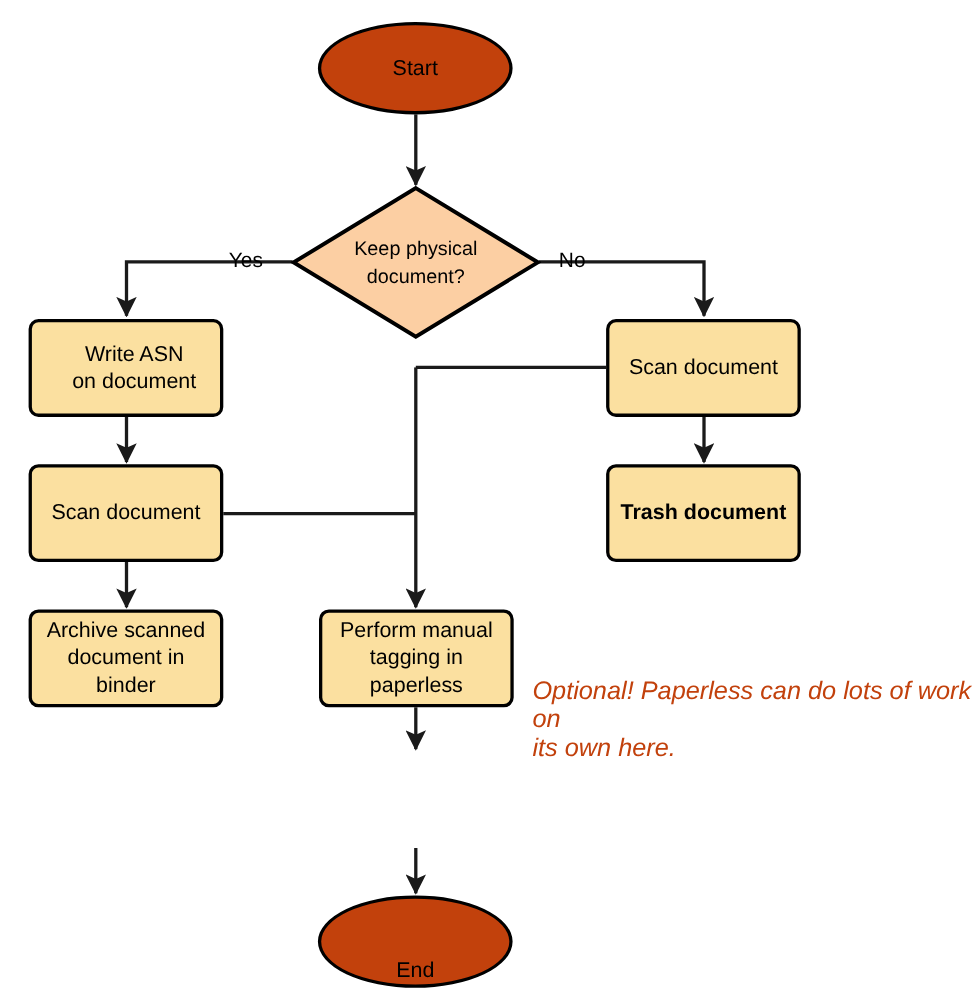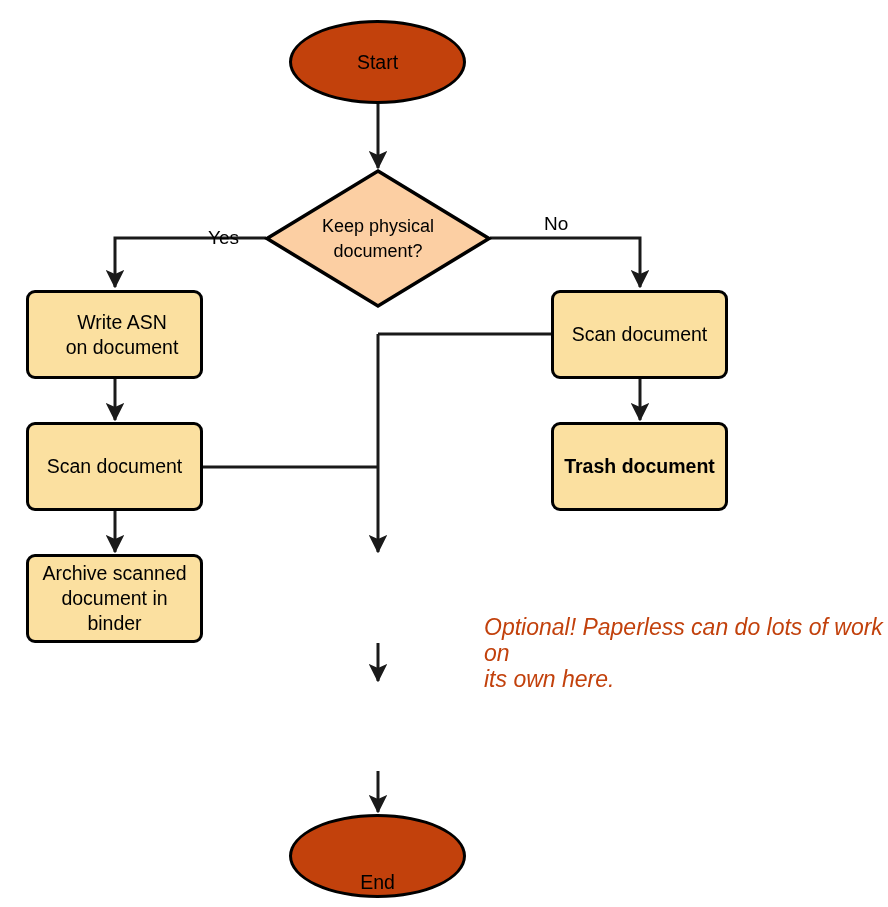--- a/index.html
+++ b/index.html
@@ -139,21 +139,21 @@
       <polygon points="114,3 225,70.5 114,138 3,70.5" fill="#FCCFA3" stroke="#000000" stroke-width="3.6" stroke-linejoin="miter"></polygon>
     </svg>
     <span class="decision-label">Keep physical
 document?</span>
   </div>
 
   <div class="edge-label" style="left:208px; top:211px;margin-top:16px;">
     <span>Yes</span>
   </div>
 
-  <div class="edge-label" style="left:508px; top:213px;margin-left:36px;">
+  <div class="edge-label" style="left:508px; top:227px;">
     <span>No</span>
   </div>
 
   <div class="node process" style="left:26px; top:290px; width:177px; height:89px;padding-left:15px;">
     <span class="node-label">Write ASN
 on document</span>
   </div>
 
   <div class="node process" style="left:26px; top:422px; width:177px; height:89px;">
     <span class="node-label">Scan document</span>
@@ -166,20 +166,25 @@
   </div>
 
   <div class="node process" style="left:551px; top:290px; width:177px; height:89px;">
     <span class="node-label">Scan document</span>
   </div>
 
   <div class="node process" style="left:551px; top:422px; width:177px; height:89px;font-weight:bold;">
     <span class="node-label">Trash document</span>
   </div>
 
+  <div class="node process" style="left:290px; top:554px; width:177px; height:89px;">
+    <span class="node-label">Perform manual
+tagging in
+paperless</span>
+  </div>
 
 
   <div class="node terminator" style="left:289px; top:814px; width:177px; height:84px;align-items:flex-end;">
     <span class="node-label">End</span>
   </div>
 
   <div class="annotation" style="left:484px; top:588px; width:400px;">
     <span>Optional! Paperless can do lots of work on
 its own here.</span>
   </div>

